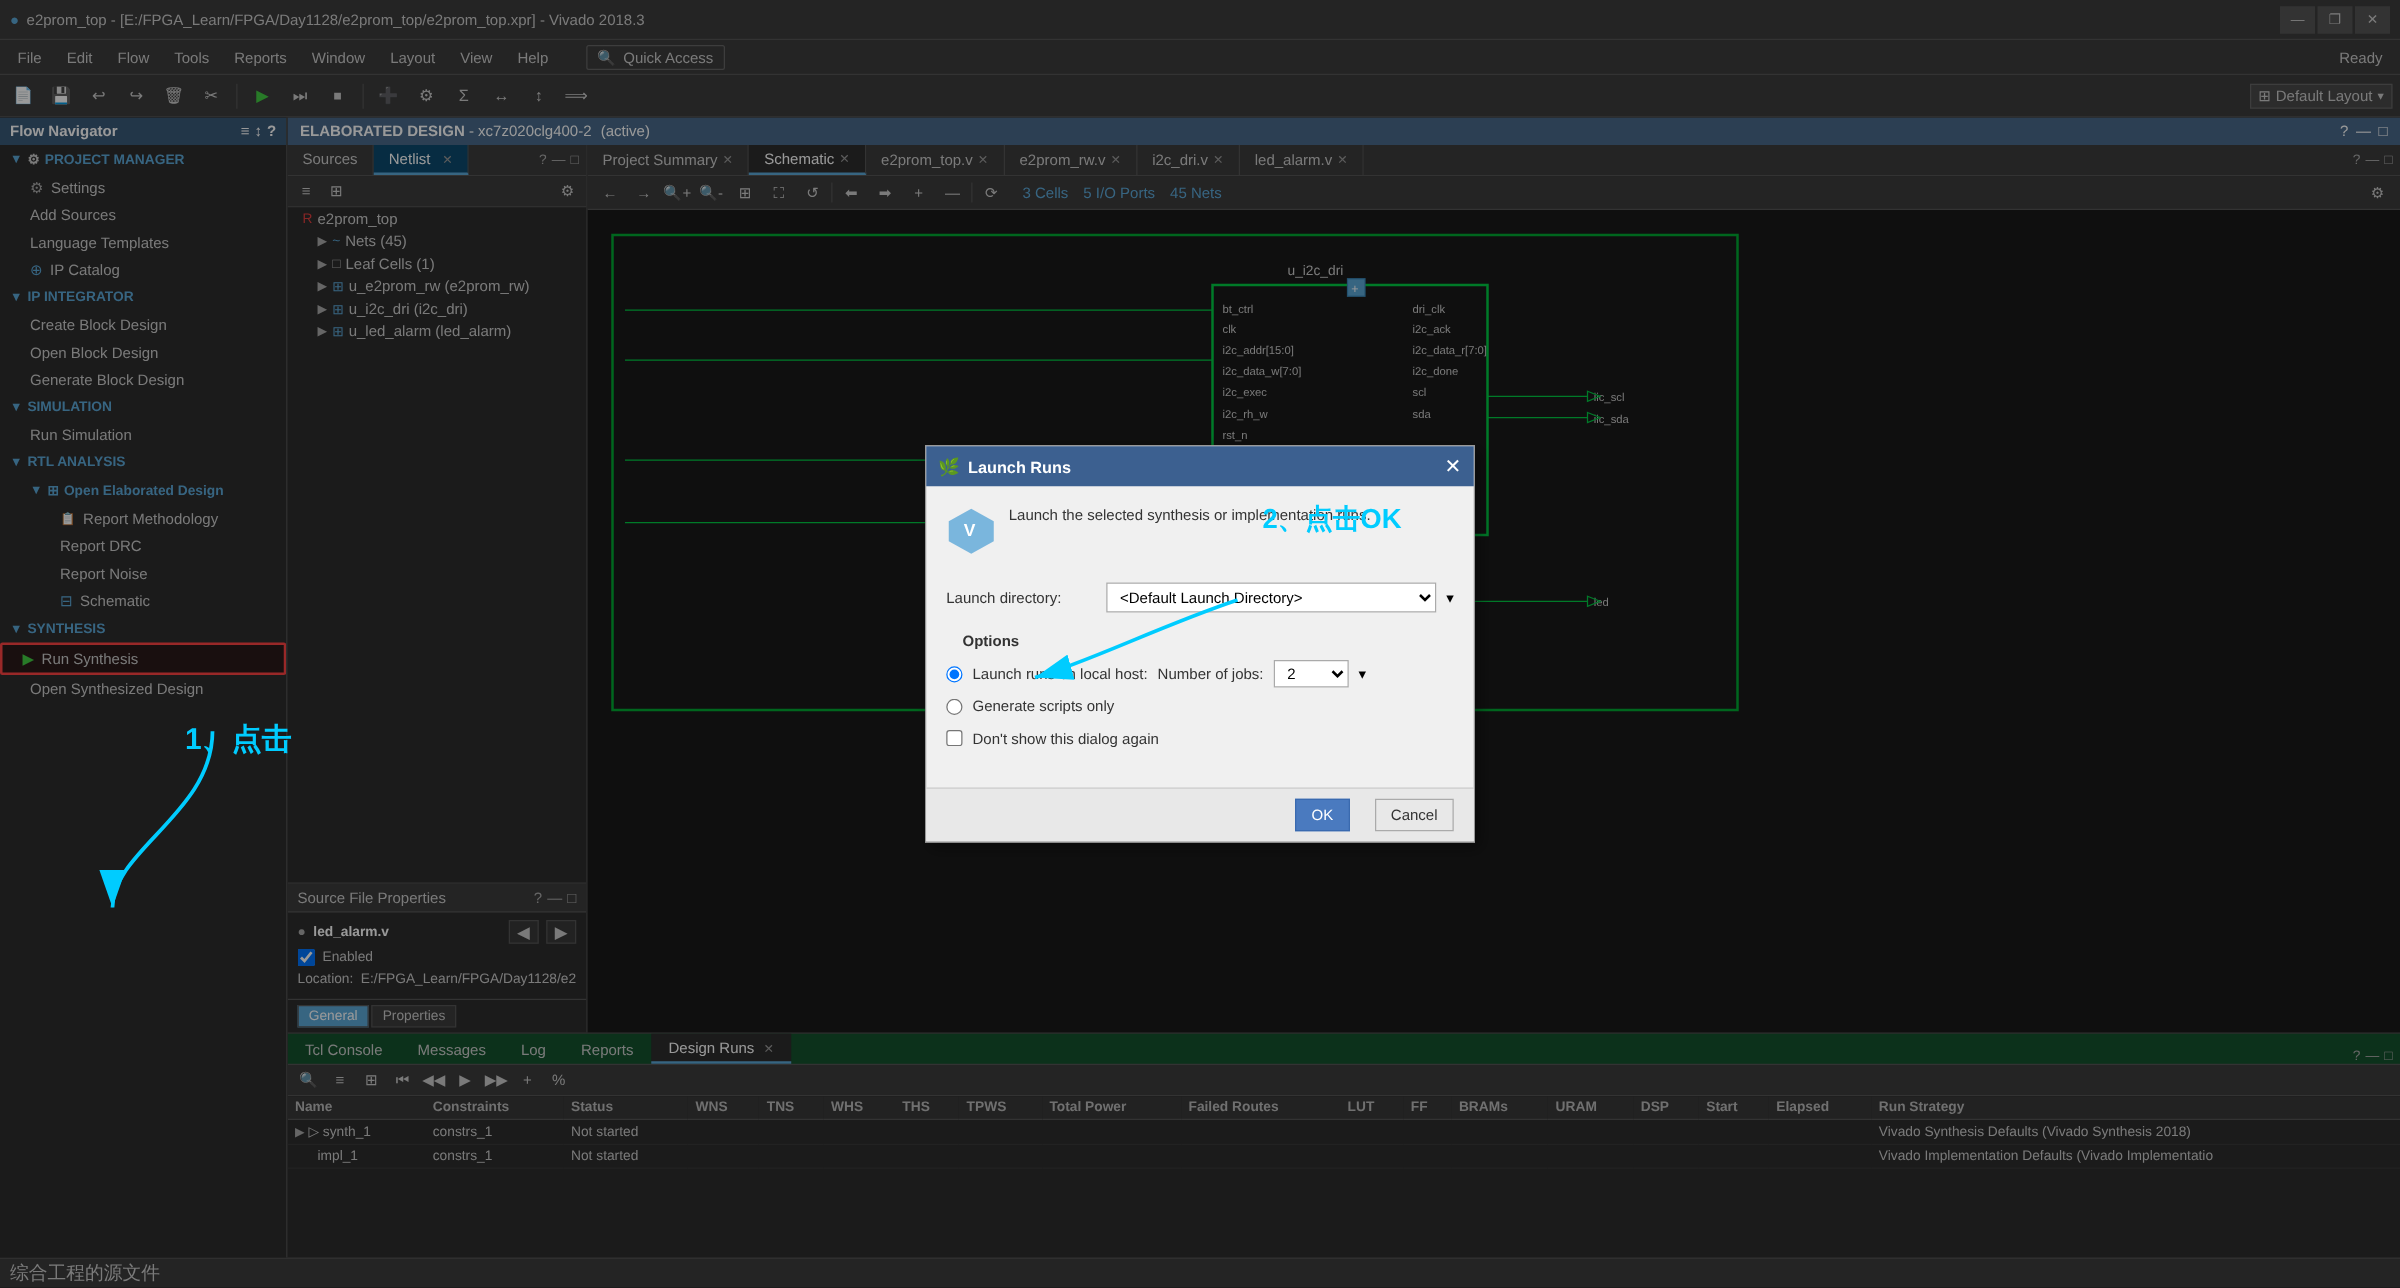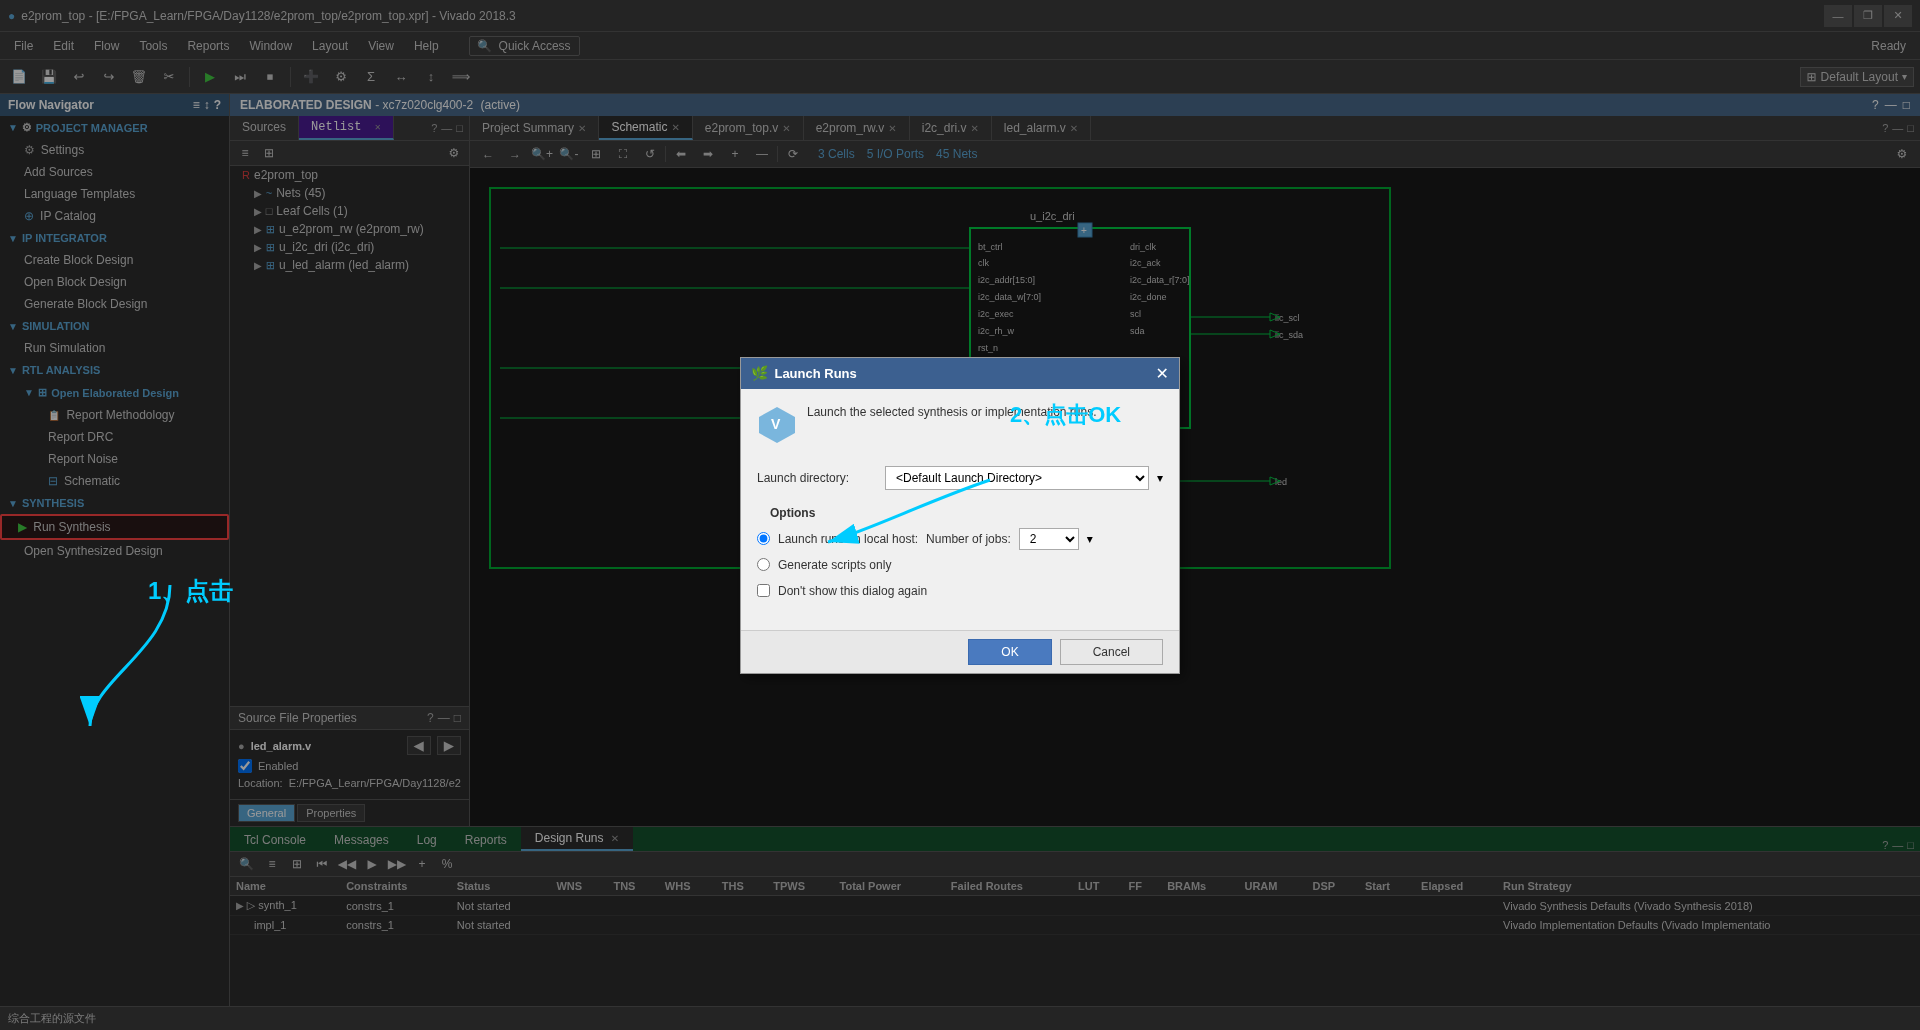--- a/index.html
+++ b/index.html
@@ -47,21 +47,21 @@
     
     #tab-area { display: flex; flex-direction: column; flex: 1; overflow: hidden; }
 
     
     #top-panel { display: flex; flex: 1; overflow: hidden; }
 
     
     #sources-panel { width: 240px; border-right: 1px solid #555; display: flex; flex-direction: column; }
     #sources-tabs { display: flex; background: #3c3c3c; border-bottom: 1px solid #555; }
     .panel-tab { padding: 4px 12px; color: #ccc; cursor: pointer; font-size: 12px; border-right: 1px solid #555; }
-    .panel-tab.active { background: #4c1d95; color: #fff; border-bottom: 2px solid #5da8d8; font-family: Liberation Mono, monospace; }
+    .panel-tab.active { background: #0c4a6e; color: #fff; border-bottom: 2px solid #5da8d8; }
     .panel-tab-close { color: #999; margin-left: 6px; font-size: 10px; cursor: pointer; }
     .panel-toolbar { display: flex; align-items: center; padding: 2px 4px; background: #3c3c3c; border-bottom: 1px solid #555; gap: 2px; }
     .panel-tb-btn { width: 22px; height: 20px; background: transparent; border: none; color: #ccc; cursor: pointer; display: flex; align-items: center; justify-content: center; font-size: 12px; }
     .panel-tb-sep { flex: 1; }
     #sources-body { flex: 1; overflow-y: auto; background: #2d2d2d; font-size: 12px; }
     .tree-item { padding: 2px 6px 2px 12px; display: flex; align-items: center; gap: 4px; cursor: pointer; }
     .tree-arrow { font-size: 10px; color: #aaa; }
     .tree-icon { font-size: 11px; }
     .tree-icon.red { color: #e04040; }
     .tree-icon.blue { color: #5da8d8; }
@@ -100,21 +100,21 @@
     .bottom-tab-close { color: #999; margin-left: 4px; font-size: 10px; cursor: pointer; }
     #design-runs-body { flex: 1; overflow-y: auto; background: #2d2d2d; }
     #design-runs-toolbar { display: flex; align-items: center; padding: 2px 6px; background: #3c3c3c; border-bottom: 1px solid #555; gap: 3px; }
     .dr-tb-btn { width: 22px; height: 20px; background: transparent; border: 1px solid transparent; color: #ccc; cursor: pointer; font-size: 12px; display: flex; align-items: center; justify-content: center; }
     #runs-table { width: 100%; border-collapse: collapse; font-size: 11px; }
     #runs-table th { background: #3a3a3a; color: #bbb; padding: 3px 6px; text-align: left; border-bottom: 1px solid #555; white-space: nowrap; }
     #runs-table td { padding: 3px 6px; color: #ccc; border-bottom: 1px solid #3a3a3a; white-space: nowrap; }
     .run-expand { font-size: 10px; color: #aaa; cursor: pointer; }
 
     
-    #status-bar { height: 24px; background: #3c3c3c; display: flex; align-items: center; padding: 0 8px; border-top: 1px solid #555; font-size: 11px; color: #ccc; }
+    #status-bar { height: 24px; background: #3c3c3c; display: flex; align-items: center; padding: 0 8px; border-top: 1px solid #555; font-size: 15px; color: #ccc; }
 
     
     #dialog-overlay { position: fixed; top: 0; left: 0; width: 1920px; height: 1030px; background: rgba(0,0,0,0.4); z-index: 100; display: flex; align-items: center; justify-content: center; }
     #launch-dialog { background: #f0f0f0; border: 1px solid #999; width: 440px; box-shadow: 4px 4px 12px rgba(0,0,0,0.4); position: relative; color: #000; }
     #dialog-titlebar { background: #3c6090; color: #fff; padding: 6px 10px; display: flex; align-items: center; justify-content: space-between; font-size: 13px; font-weight: bold; }
     #dialog-titlebar .dialog-icon { font-size: 14px; margin-right: 6px; }
     #dialog-titlebar .dialog-close { background: transparent; border: none; color: #fff; cursor: pointer; font-size: 16px; }
     #dialog-body { padding: 16px; }
     .dialog-desc { font-size: 12px; color: #333; margin-bottom: 16px; display: flex; align-items: flex-start; gap: 10px; }
     .launch-dir-row { display: flex; align-items: center; gap: 8px; margin-bottom: 16px; font-size: 12px; margin-top: 18px; }
@@ -125,21 +125,21 @@
     .option-row { display: flex; align-items: center; gap: 8px; margin-bottom: 8px; font-size: 12px; }
     .option-row input[type=radio] { margin: 0; }
     .option-row label { color: #333; }
     .jobs-row { display: flex; align-items: center; gap: 8px; }
     .jobs-label { color: #333; font-size: 12px; }
     .jobs-select { padding: 2px 6px; border: 1px solid #aaa; background: #fff; font-size: 12px; width: 60px; }
     .checkbox-row { display: flex; align-items: flex-start; gap: 8px; margin-top: 12px; margin-bottom: 16px; font-size: 12px; }
     .checkbox-row input[type=checkbox] { margin: 0; }
     .checkbox-row label { color: #333; }
     .dialog-buttons { display: flex; justify-content: flex-end; gap: 8px; padding: 8px 16px; border-top: 1px solid #ccc; background: #e8e8e8; }
-    .dialog-btn { padding: 5px 32px; font-size: 12px; cursor: pointer; border: 1px solid #aaa; }
+    .dialog-btn { padding: 5px 12px; font-size: 12px; cursor: pointer; border: 1px solid #aaa; margin-left: 12px; }
     .dialog-btn.primary { background: #4a7abf; color: #fff; border-color: #3a6aaf; }
     .dialog-btn.secondary { background: #e8e8e8; color: #333; }
 
     
     ::-webkit-scrollbar { width: 8px; height: 8px; }
     ::-webkit-scrollbar-track { background: #2d2d2d; }
     ::-webkit-scrollbar-thumb { background: #555; border-radius: 2px; }
   </style>
 </head>
 <body>

